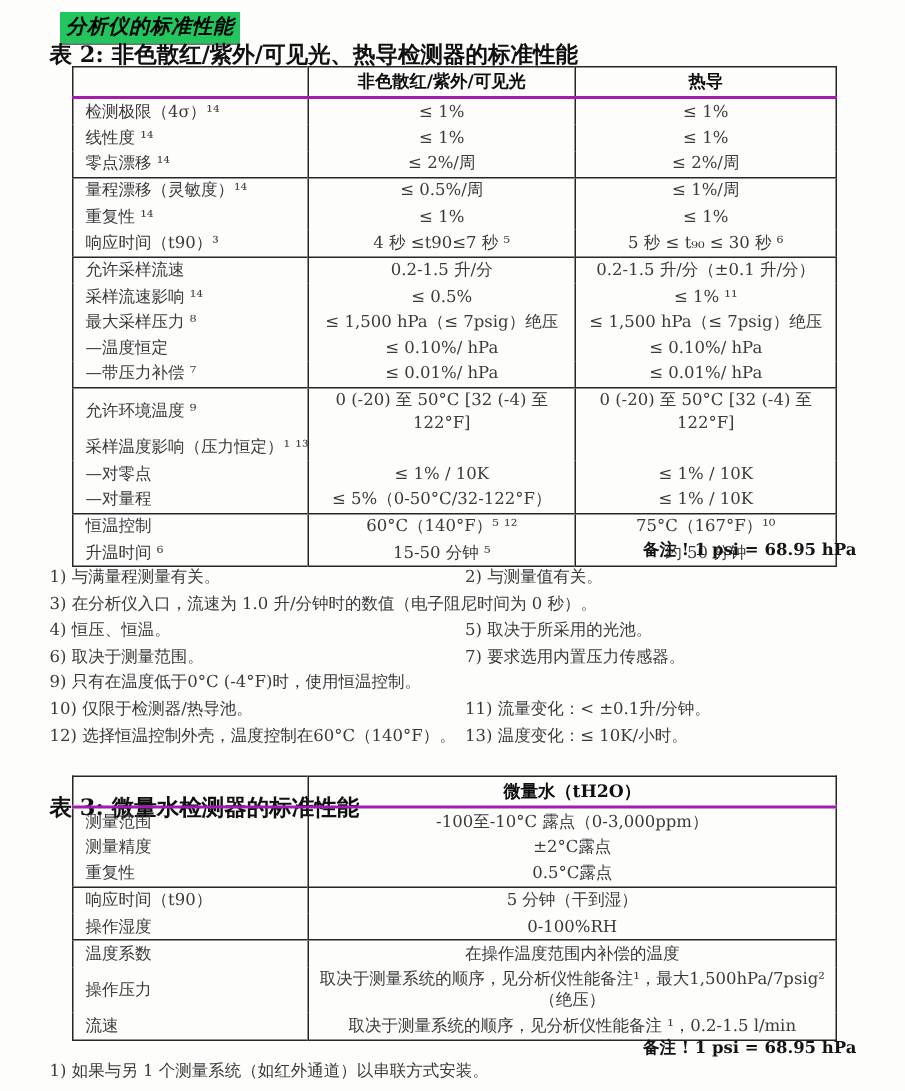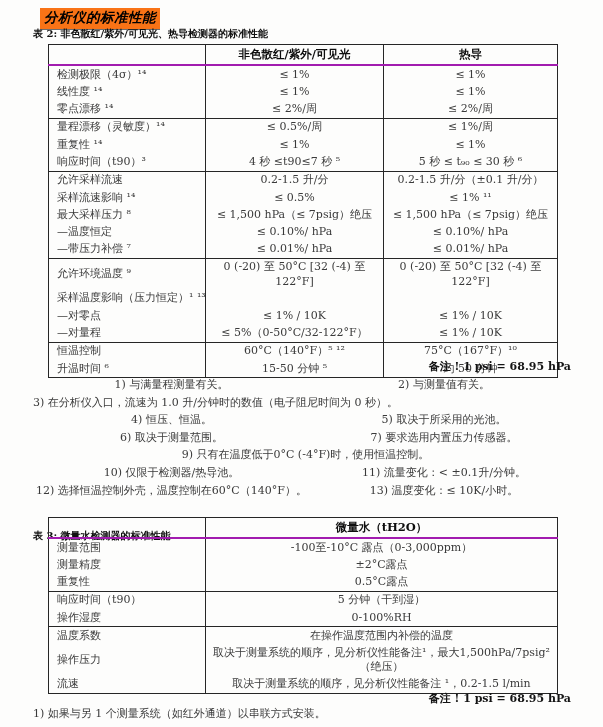--- a/index.html
+++ b/index.html
@@ -5,27 +5,27 @@
   html,body { margin:0; padding:0; }
   body {
     width:603px; height:727px; background:#fdfdfc;
     font-family:"DejaVu Serif","Liberation Serif",serif;
     color:#2e2e2e;
   }
   .page { position:relative; width:603px; height:727px; overflow:hidden; }
 
   .doc-title { position:absolute; left:40px; top:7px; }
   .doc-title span {
-    display:inline-block; background:#f97316; color:#000;
+    display:inline-block; background:#22c55e; color:#000;
     font-weight:bold; font-style:italic; font-size:13.5px;
     padding:1px 4px 2px 4px; letter-spacing:0.5px;
     border-bottom:1px solid #6e6e6e;
   }
 
-  .caption { position:absolute; left:33px; font-weight:bold; font-size:10px; color:#101010; white-space:nowrap; }
+  .caption { position:absolute; left:33px; font-weight:bold; font-size:15px; color:#101010; white-space:nowrap; }
   .caption-t2 { top:27px; }
   .caption-t3 { top:529px; }
 
   table.spec {
     position:absolute; left:48px; border-collapse:collapse; table-layout:fixed;
     font-size:11px; color:#3a3a3a;
     border:1.5px solid #262626;
   }
   #table2 { top:44px; width:509px; }
   #table3 { top:517px; width:509px; }
@@ -44,21 +44,21 @@
   table.spec td.val { text-align:center; }
   table.spec tr.gs td { border-top:1.5px solid #262626; }
 
   .note {
     position:absolute; right:32px; font-weight:bold; font-size:11px; color:#141414; white-space:nowrap;
   }
   .note-t2 { top:359px; }
   .note-t3 { top:691px; }
 
   .fn-grid { position:absolute; left:33px; top:376px; width:545px; font-size:11px; color:#3a3a3a; }
-  .fn-row { display:flex; line-height:17.6px;text-align:center; }
+  .fn-row { display:flex; line-height:17.6px; }
   .fn-left { width:277px; white-space:nowrap; }
   .fn-right { flex:1; white-space:nowrap; }
 
   .fn-bottom { position:absolute; left:33px; top:706px; font-size:11px; color:#3a3a3a; white-space:nowrap; }
 </style>
 </head>
 <body>
 
 <div class="page">
 

